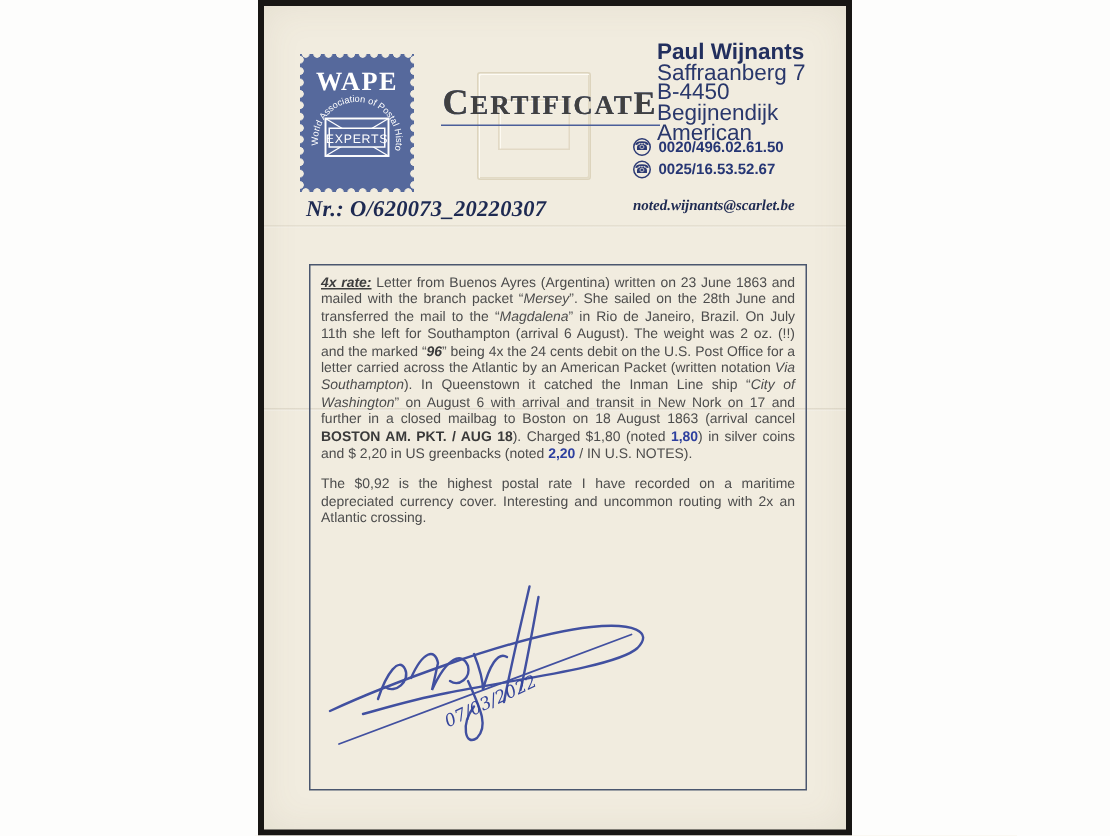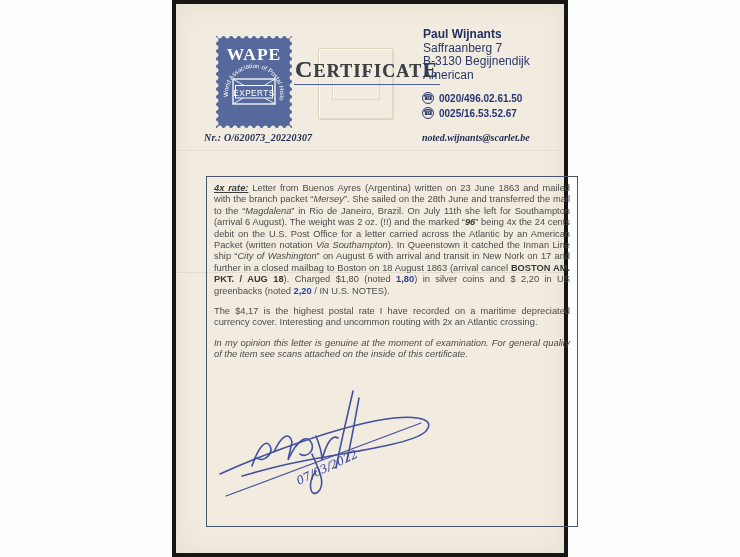--- a/index.html
+++ b/index.html
@@ -17,21 +17,21 @@
           background:linear-gradient(to bottom,rgba(150,138,110,.38),rgba(255,255,255,.6));}
 
   .emboss{position:absolute;left:146px;top:48px;width:74px;height:70px;border-radius:2px;
           border:1px solid rgba(214,204,178,.75);
           box-shadow:inset 1px 1px 0 rgba(255,253,246,.9), inset -1px -1px 0 rgba(216,206,180,.6);}
   .emboss::after{content:"";position:absolute;left:13px;top:17px;right:13px;bottom:19px;
           border:1px solid rgba(219,210,185,.7);
           box-shadow:inset 1px 1px 0 rgba(255,253,246,.85);}
 
   
-  .stamp{position:absolute;left:44px;top:36px;width:76px;height:92px;
+  .stamp{position:absolute;left:28px;top:36px;width:76px;height:92px;
     background-image:
       radial-gradient(circle at 50% 0,    #f1ecdf 2.3px, rgba(0,0,0,0) 2.7px),
       radial-gradient(circle at 50% 100%, #f1ecdf 2.3px, rgba(0,0,0,0) 2.7px),
       radial-gradient(circle at 0 50%,    #f1ecdf 2.3px, rgba(0,0,0,0) 2.7px),
       radial-gradient(circle at 100% 50%, #f1ecdf 2.3px, rgba(0,0,0,0) 2.7px);
     background-size:7.6px 6px,7.6px 6px,6px 7.6px,6px 7.6px;
     background-position:0 0,0 100%,0 0,100% 0;
     background-repeat:repeat-x,repeat-x,repeat-y,repeat-y;
     background-color:#56699c;}
   .stamp svg{position:absolute;left:0;top:0;}
@@ -42,36 +42,36 @@
   
   .title{position:absolute;left:122px;top:57px;display:inline-block;
          font-family:"Liberation Serif",serif;font-weight:bold;font-size:18px;
          letter-spacing:1.2px;color:#404040;line-height:24px;
          border-bottom:1.5px solid #4b5e9a;padding:0 2px 1px 1px;
          text-shadow:0 0 .4px #4b5e9a;}
   .title .cap-big{font-size:24px;}
   .title .cap-end{font-size:22px;}
 
   
-  .contact{position:absolute;left:251px;top:28px;width:120px;
-           font-size:12px;line-height:13.5px;color:#29376b;}
+  .contact{position:absolute;left:266px;top:28px;width:120px;
+           font-size:15px;line-height:13.5px;color:#29376b;}
   .contact .name{font-weight:bold;color:#222f5e;}
   .phone-row{position:absolute;left:250px;height:14px;display:flex;align-items:center;gap:5px;
              color:#263674;font-size:10px;font-weight:bold;}
   .phone-icon{width:12px;height:12px;border:1.3px solid #2c3a74;border-radius:50%;
               display:inline-flex;align-items:center;justify-content:center;
               font-size:8px;line-height:1;color:#2c3a74;box-sizing:border-box;
               font-family:"DejaVu Sans",sans-serif;}
   .nr-line{position:absolute;left:32px;top:132px;font-family:"Liberation Serif",serif;
-           font-weight:bold;font-style:italic;font-size:10px;color:#1e2a52;letter-spacing:.2px;}
+           font-weight:bold;font-style:italic;font-size:15px;color:#1e2a52;letter-spacing:.2px;}
   .email-line{position:absolute;left:250px;top:132px;font-family:"Liberation Serif",serif;
            font-weight:bold;font-style:italic;font-size:10px;color:#1e2a52;}
 
   
-  .textbox{position:absolute;left:34px;top:176px;width:372px;height:351px;
+  .textbox{position:absolute;left:34px;top:176px;width:332px;height:351px;
            box-sizing:border-box;border:1.2px solid #4a566e;padding:6px 7px;
            font-size:9.3px;line-height:11.4px;color:#4c4c4c;text-align:justify;}
   .textbox p{margin:0 0 9px 0;}
   .textbox p.closing{margin-top:5px;font-style:italic;}
   .run-lead{font-weight:bold;font-style:italic;text-decoration:underline;color:#3d3d3d;}
   .run-i{font-style:italic;}
   .run-bi{font-weight:bold;font-style:italic;color:#3a3a3a;}
   .run-b{font-weight:bold;color:#3a3a3a;}
   .run-blue{font-weight:bold;color:#2d3f9e;}
 
@@ -105,40 +105,39 @@
         <rect x="19.5" y="49.5" width="37" height="12.5" fill="#56699c" stroke="#ffffff" stroke-width="1"></rect>
         <text x="38" y="59.5" text-anchor="middle" class="experts-text" font-size="8.2" fill="#ffffff">EXPERTS</text>
       </svg>
     </div>
 
     <div class="title"><span class="cap-big">C</span><span>ERTIFICAT</span><span class="cap-end">E</span></div>
 
     <div class="contact">
       <div class="name">Paul Wijnants</div>
       <div class="addr">Saffraanberg 7</div>
-      <div class="addr">B-3130 Begijnendijk</div>
+      <div class="addr">B-4450 Begijnendijk</div>
       <div class="addr">American</div>
     </div>
 
     <div class="phone-row" style="top:91px">
       <span class="phone-icon">☎</span>
       <span>0020/496.02.61.50</span>
     </div>
     <div class="phone-row" style="top:106px">
       <span class="phone-icon">☎</span>
       <span>0025/16.53.52.67</span>
     </div>
 
     <div class="nr-line">Nr.: O/620073_20220307</div>
     <div class="email-line">noted.wijnants@scarlet.be</div>
 
     <div class="textbox">
       <p><span class="run-lead">4x rate:</span><span class="run-p"> Letter from Buenos Ayres (Argentina) written on 23 June 1863 and mailed with the branch packet “</span><span class="run-i">Mersey</span><span class="run-p">”.  She sailed on the 28th June and transferred the mail to the “</span><span class="run-i">Magdalena</span><span class="run-p">” in Rio de Janeiro, Brazil.  On July 11th she left for Southampton (arrival 6 August).  The weight was 2 oz. (!!) and the marked “</span><span class="run-bi">96</span><span class="run-p">” being 4x the 24 cents debit on the U.S. Post Office for a letter carried across the Atlantic by an American Packet (written notation </span><span class="run-i">Via Southampton</span><span class="run-p">).  In Queenstown it catched the Inman Line ship “</span><span class="run-i">City of Washington</span><span class="run-p">” on August 6 with arrival and transit in New Nork on 17 and further in a closed mailbag to Boston on 18 August 1863 (arrival cancel </span><span class="run-b">BOSTON AM. PKT. / AUG 18</span><span class="run-p">).  Charged $1,80 (noted </span><span class="run-blue">1,80</span><span class="run-p">) in silver coins and $ 2,20 in US greenbacks (noted </span><span class="run-blue">2,20</span><span class="run-p"> / IN U.S. NOTES).</span></p>
-      <p>The $4,17 is the highest postal rate I have recorded on a maritime depreciated currency cover.  Interesting and uncommon routing with 2x an Atlantic crossing.</p>
-      <p class="closing">In my opinion this letter is genuine at the moment of examination.  For general quality of the item see scans attached on the inside of this certificate.</p>
+      <p>The $0,92 is the highest postal rate I have recorded on a maritime depreciated currency cover.  Interesting and uncommon routing with 2x an Atlantic crossing.</p>
     </div>
 
     <svg class="signature" width="232" height="122" viewBox="0 0 232 122">
       <g fill="none" stroke="#33439b" stroke-width="1.6" stroke-linecap="round" opacity="0.92">
         <path d="M12 88 C 42 74, 132 38, 186 32 C 214 29, 228 35, 217 46 C 203 59, 128 68, 90 76 C 64 81, 42 88, 34 90"></path>
         <path d="M145 5 C 140 27, 133 56, 128 82"></path>
         <path d="M151 12 C 147 34, 143 57, 139 74"></path>
         <path d="M44 80 C 50 62, 58 52, 62 60 C 66 68, 55 77, 49 72"></path>
         <path d="M66 66 C 74 48, 82 46, 84 56 L 80 74 C 90 52, 100 48, 104 58 C 106 66, 98 72, 92 68"></path>
         <path d="M108 50 C 112 60, 114 68, 114 74 C 118 58, 124 48, 130 52"></path>

